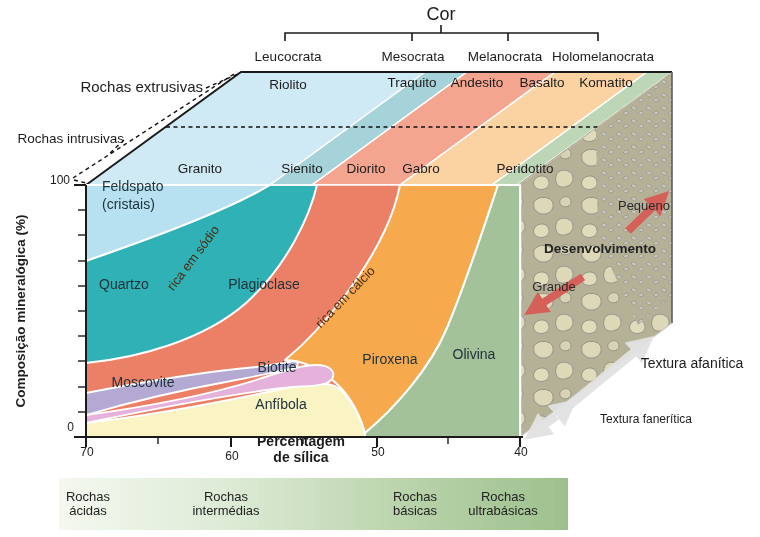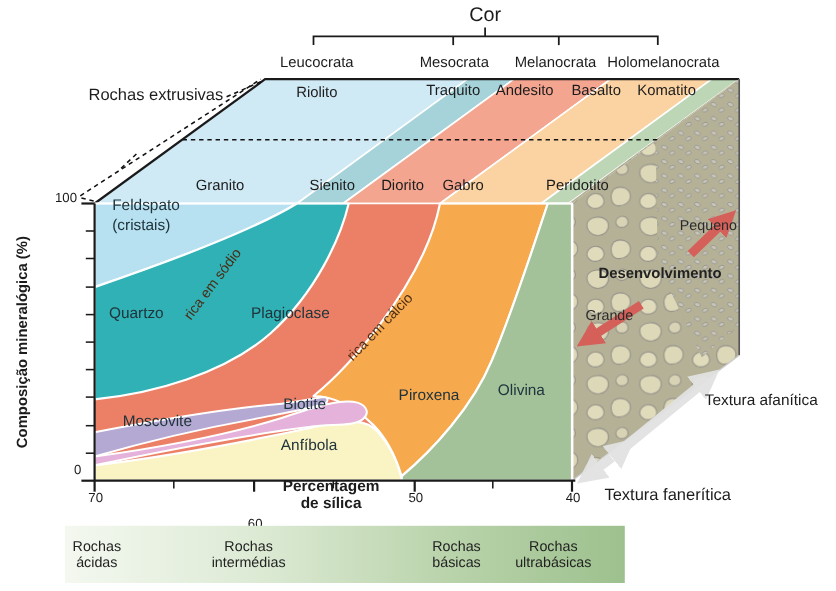--- a/index.html
+++ b/index.html
@@ -140,39 +140,40 @@
     </g>
   </svg>
 
   <div class="lbl" style="left:441px;top:14px;font-size:18px;">Cor</div>
   <div class="lbl rock" style="left:288px;top:56px;">Leucocrata</div>
   <div class="lbl rock" style="left:413px;top:56px;">Mesocrata</div>
   <div class="lbl rock" style="left:505px;top:56px;">Melanocrata</div>
   <div class="lbl rock" style="left:603px;top:56px;">Holomelanocrata</div>
 
   <div class="lbl-tl right" style="left:63px;top:78px;width:140px;font-size:15px;color:#1c1c1c;">Rochas extrusivas</div>
+  <div class="lbl-tl right" style="left:8px;top:131px;width:116px;font-size:13.5px;color:#1c1c1c;">Rochas intrusivas</div>
 
   <div class="lbl rock" style="left:288px;top:84px;">Riolito</div>
   <div class="lbl rock" style="left:412px;top:82px;">Traquito</div>
   <div class="lbl rock" style="left:477px;top:82px;">Andesito</div>
   <div class="lbl rock" style="left:542px;top:82px;">Basalto</div>
   <div class="lbl rock" style="left:606px;top:82px;">Komatito</div>
 
   <div class="lbl rock" style="left:200px;top:168px;">Granito</div>
   <div class="lbl rock" style="left:302px;top:168px;">Sienito</div>
   <div class="lbl rock" style="left:366px;top:168px;">Diorito</div>
   <div class="lbl rock" style="left:421px;top:168px;">Gabro</div>
   <div class="lbl rock" style="left:525px;top:168px;">Peridotito</div>
 
   <div class="lbl-tl right axisnum" style="left:36px;top:173px;width:34px;color:#1c1c1c;">100</div>
   <div class="lbl-tl right axisnum" style="left:50px;top:420px;width:24px;color:#1c1c1c;">0</div>
   <div id="ylab">Composição mineralógica (%)</div>
 
   <div class="lbl axisnum" style="left:87px;top:452px;">70</div>
-  <div class="lbl axisnum" style="left:232px;top:476px;">60</div>
+  <div class="lbl axisnum" style="left:232px;top:456px;">60</div>
   <div class="lbl axisnum" style="left:378px;top:452px;">50</div>
   <div class="lbl axisnum" style="left:521px;top:452px;">40</div>
   <div class="lbl two bold" style="left:301px;top:449px;font-size:14px;">
     <div>Percentagem</div>
     <div>de sílica</div>
   </div>
 
   <div class="lbl-tl mineral" style="left:102px;top:177px;line-height:18px;">
     <div>Feldspato</div>
     <div>(cristais)</div>
@@ -186,21 +187,21 @@
   <div class="lbl mineral" style="left:143px;top:382px;">Moscovite</div>
   <div class="lbl mineral" style="left:277px;top:367px;">Biotite</div>
   <div class="lbl mineral" style="left:281px;top:404px;">Anfíbola</div>
 
   <div class="lbl" style="left:644px;top:205px;color:#2a2a2a;">Pequeno</div>
   <div class="lbl two bold" style="left:600px;top:249px;font-size:13.5px;color:#222;">
     <div>Desenvolvimento</div>
   </div>
   <div class="lbl" style="left:554px;top:286px;color:#2a2a2a;">Grande</div>
   <div class="lbl" style="left:692px;top:363px;font-size:14px;">Textura afanítica</div>
-  <div class="lbl" style="left:607px;top:419px;font-size:15px;margin-top:31px;">Textura fanerítica</div>
+  <div class="lbl" style="left:646px;top:419px;font-size:12px;">Textura fanerítica</div>
 
   <div id="bottom-bar"></div>
   <div class="lbl bar-lbl" style="left:88px;top:504px;">
     <div>Rochas</div>
     <div>ácidas</div>
   </div>
   <div class="lbl bar-lbl" style="left:226px;top:504px;">
     <div>Rochas</div>
     <div>intermédias</div>
   </div>

